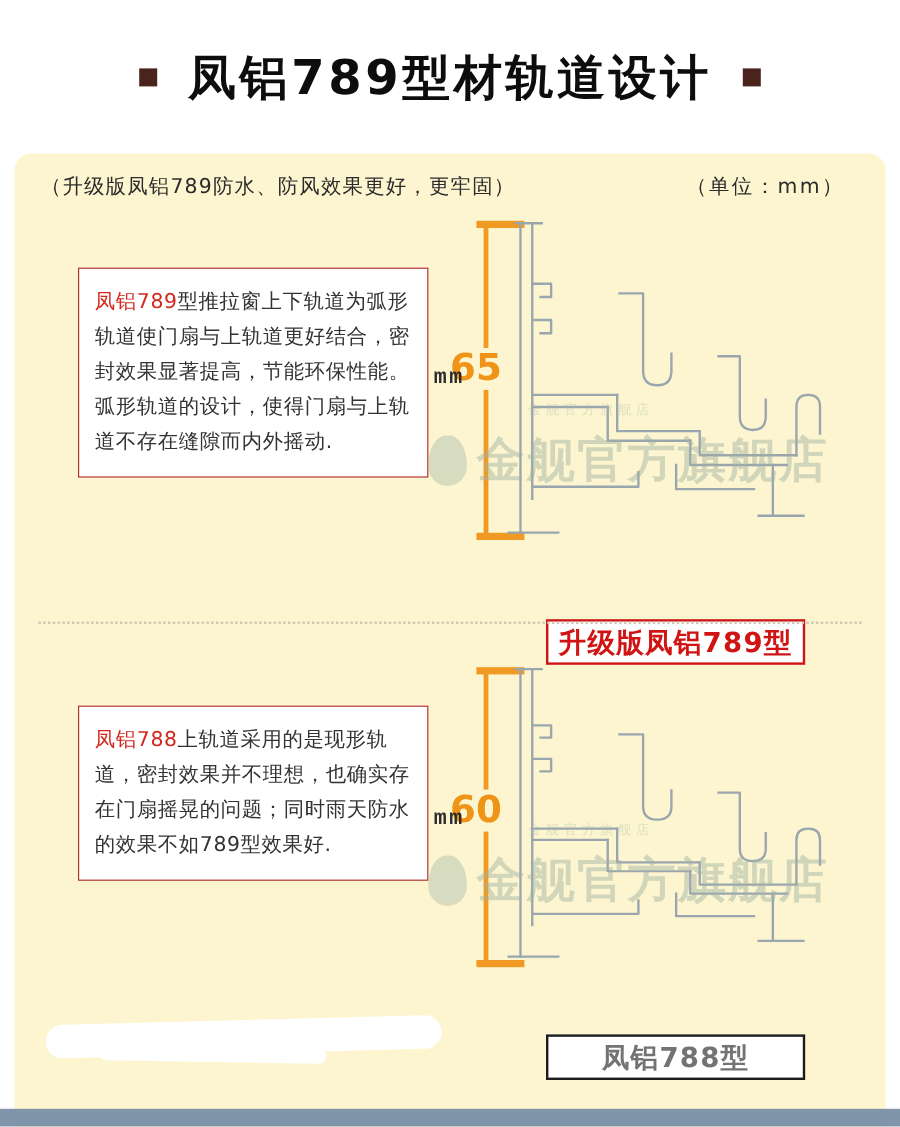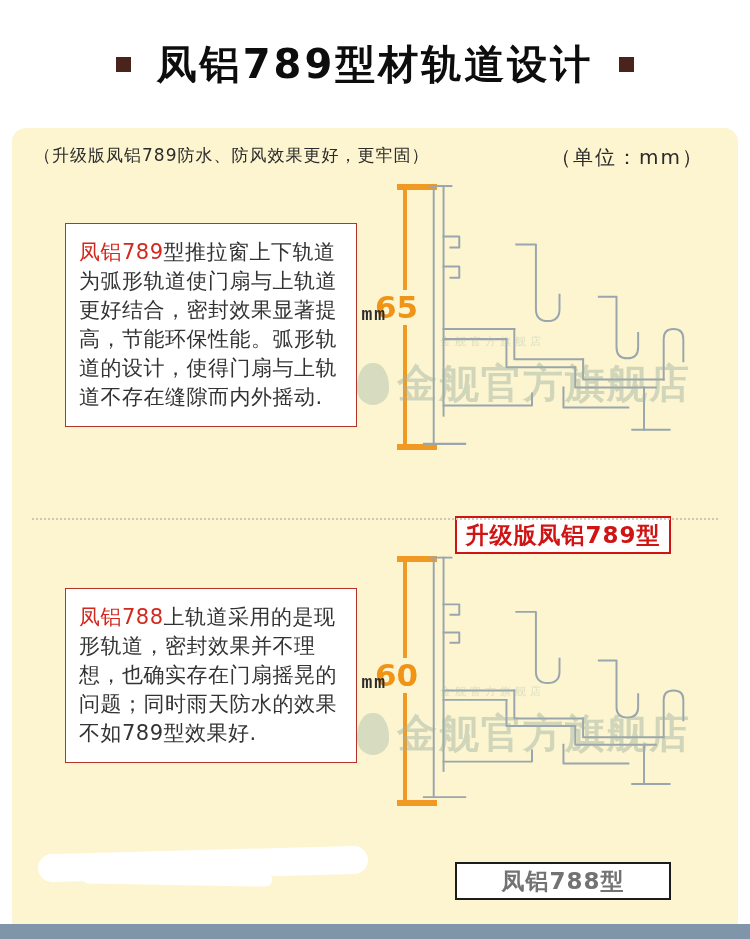--- a/index.html
+++ b/index.html
@@ -24,28 +24,28 @@
   
   .panel {
     position:absolute; left:12px; top:128px; width:726px; height:928px;
     background:#fcf5cf; border-radius:14px;
   }
   .subtitle {
     position:absolute; left:22px; top:16px; font-size:17px; color:#2b2b2b;
     letter-spacing:1px; white-space:nowrap;
   }
   .unit {
-    position:absolute; right:34px; top:16px; font-size:20px; color:#2b2b2b;
+    position:absolute; right:34px; top:16px; font-size:17px; color:#2b2b2b;
     letter-spacing:2px; white-space:nowrap;
   }
 
   
   .desc {
     position:absolute; width:264px; background:#ffffff; border:1px solid #b5342a;
-    padding:14px 13px; font-size:21px; line-height:29px; color:#333333;
+    padding:14px 13px; font-size:17px; line-height:29px; color:#333333;
     letter-spacing:0.5px;
   }
   .desc-789 { left:53px; top:95px; }
   .desc-788 { left:53px; top:460px; }
   .red { color:#d3281e; }
 
   
   .dim-line { position:absolute; width:4px; background:#f09a23; }
   .dim-cap  { position:absolute; width:40px; height:6px; background:#f09a23; }
   .dim-line-789 { left:391px; top:60px;  height:258px; }

